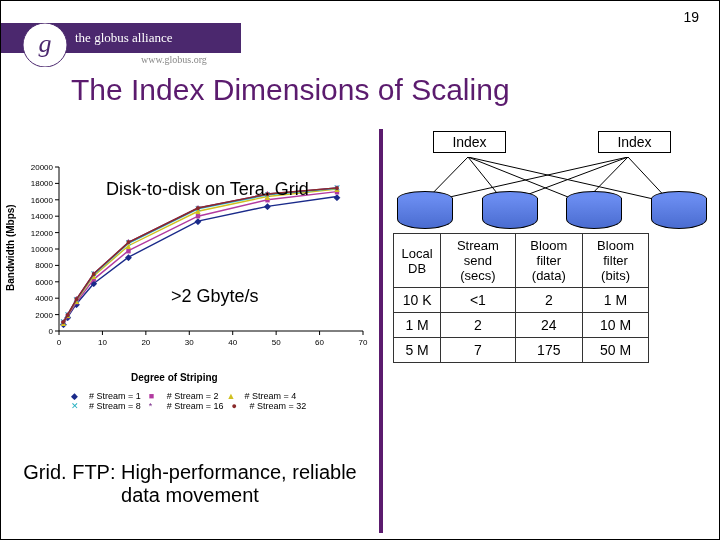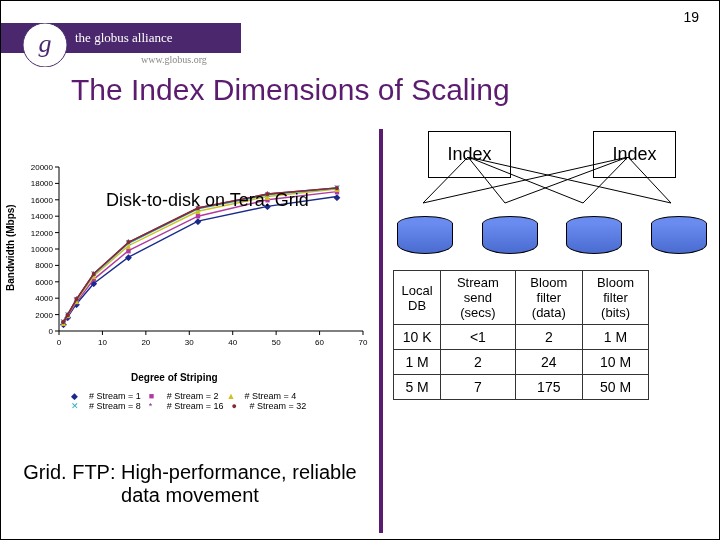--- a/index.html
+++ b/index.html
@@ -85,21 +85,20 @@
     height: 10px;
     margin-right: 3px;
   }
   .note1 {
     position: absolute;
     top: 18px;
     left: 95px;
     font-size: 18px;
     color: #000;
     background: transparent;
-    margin-top: 11px;
   }
   .note2 {
     position: absolute;
     top: 125px;
     left: 160px;
     font-size: 18px;
     color: #000;
   }
   .subtitle {
     position: absolute;
@@ -125,22 +124,22 @@
     width: 318px;
   }
   .index-row {
     display: flex;
     justify-content: space-around;
     gap: 12px;
     margin-bottom: 4px;
   }
   .index-box {
     border: 1px solid #000;
-    padding: 12px 18px;
-    font-size: 18px;
+    padding: 2px 18px;
+    font-size: 14px;
     background: #fff;
   }
   .cyl-row {
     display: flex;
     justify-content: space-between;
     margin-top: 38px;
     padding: 0 4px;
   }
   .cyl {
     width: 56px;
@@ -168,21 +167,21 @@
   .fanlines {
     position: absolute;
     top: 26px;
     left: 0;
     width: 318px;
     height: 50px;
     pointer-events: none;
   }
   .tbl {
     border-collapse: collapse;
-    margin-top: 16px;
+    margin-top: 4px;
     width: 256px;
     font-size: 14px;
   }
   .tbl th, .tbl td {
     border: 1px solid #333;
     padding: 4px 4px;
     text-align: center;
     font-weight: normal;
   }
   .tbl th { font-size: 13px; }
@@ -314,20 +313,21 @@
     <div class="xlabel">Degree of Striping</div>
     <div class="legend" id="legend">
         <span><span class="legend-mark" style="color:#1a2a8a">◆</span># Stream = 1</span>
         <span><span class="legend-mark" style="color:#b23aa0">■</span># Stream = 2</span>
         <span><span class="legend-mark" style="color:#d0c020">▲</span># Stream = 4</span>
         <span><span class="legend-mark" style="color:#25b0c0">✕</span># Stream = 8</span>
         <span><span class="legend-mark" style="color:#7a2a8a">*</span># Stream = 16</span>
         <span><span class="legend-mark" style="color:#8a2a2a">●</span># Stream = 32</span>
       </div>
     <div class="note1">Disk-to-disk on Tera. Grid</div>
+    <div class="note2">&gt;2 Gbyte/s</div>
   </div>
 </div>
 
 <div class="subtitle">Grid. FTP: High-performance, reliable data movement</div>
 
 <div class="right-col">
   <div class="index-row">
     <span class="index-box">Index</span>
     <span class="index-box">Index</span>
   </div>

